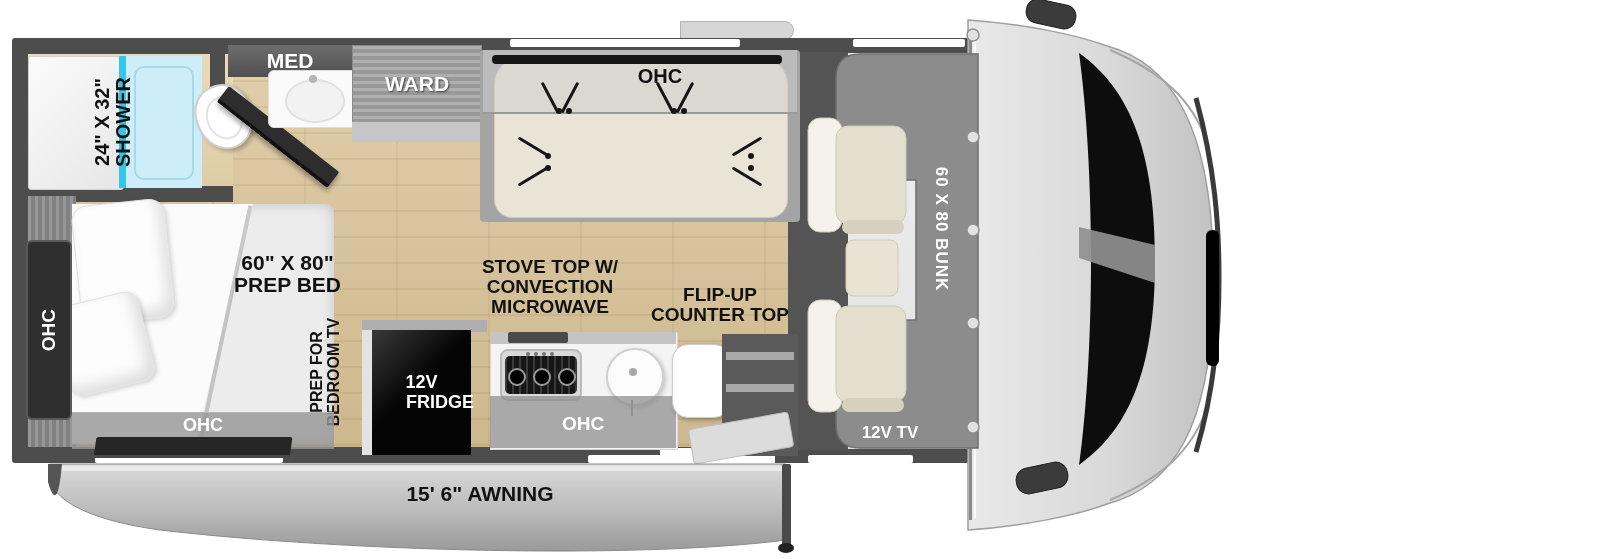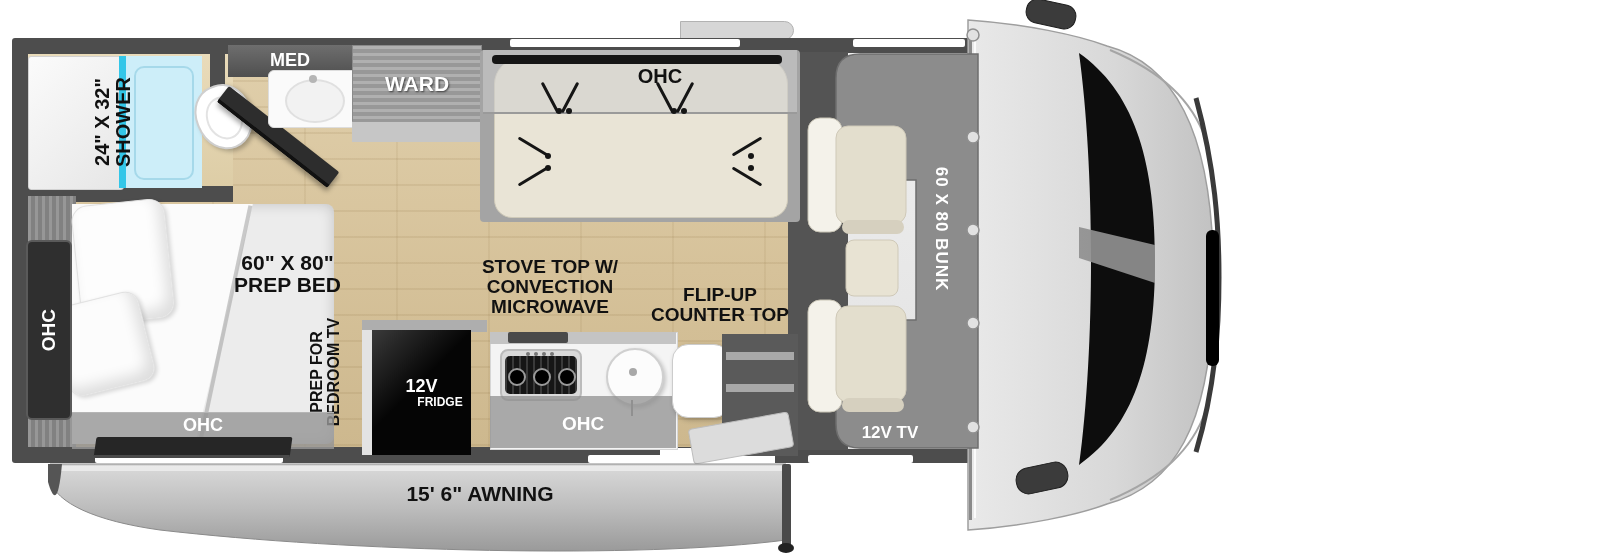--- a/index.html
+++ b/index.html
@@ -55,21 +55,21 @@
     <div class="lbl" style="font-size:20px;">SHOWER</div>
   </div>
 
   <div class="abs" style="left:196px;top:84px;width:52px;height:62px;background:#fff;border:2px solid #cfcfcf;border-radius:46% 46% 50% 50%;transform:rotate(-22deg);box-shadow:2px 3px 4px rgba(0,0,0,.25);">
     <div class="abs" style="left:8px;top:10px;width:32px;height:40px;border:2px solid #e3e3e3;border-radius:50%;"></div>
   </div>
 
   <div class="abs" style="left:208px;top:127px;width:140px;height:16px;background:#2d2d2d;border-bottom:4px solid #111;border-radius:2px;transform:rotate(38deg);box-shadow:2px 3px 5px rgba(0,0,0,.35);"></div>
 
   <div class="abs rot" style="left:228px;top:45px;width:124px;height:32px;background:linear-gradient(180deg,#6e6e6e,#4f4f4f);">
-    <div class="lbl wlbl" style="font-size:18px;">MED</div>
+    <div class="lbl wlbl" style="font-size:21px;">MED</div>
   </div>
   <div class="abs" style="left:268px;top:70px;width:88px;height:56px;background:#fafafa;border:1px solid #ddd;border-radius:6px;">
     <div class="abs" style="left:16px;top:8px;width:56px;height:40px;background:#f2f2f2;border:2px solid #e0e0e0;border-radius:50%;"></div>
     <div class="abs" style="left:40px;top:4px;width:8px;height:8px;background:#b5b5b5;border-radius:50%;"></div>
   </div>
 
   <div class="abs rot" style="left:352px;top:45px;width:128px;height:76px;background:repeating-linear-gradient(180deg,#b0b0b0 0 3px,#989898 3px 7px);border:1px solid #8a8a8a;">
     <div class="lbl wlbl" style="font-size:21px;text-shadow:1px 1px 2px rgba(0,0,0,.6);">WARD</div>
   </div>
   <div class="abs" style="left:352px;top:121px;width:128px;height:20px;background:#c6c6c6;border-top:1px solid #999;"></div>
@@ -98,21 +98,21 @@
   </div>
 
   <div class="abs" style="left:72px;top:412px;width:262px;height:36px;background:rgba(150,150,150,.82);border-top:1px solid #b5b5b5;"></div>
   <div class="lbl wlbl abs" style="left:72px;top:416px;width:262px;font-size:18px;">OHC</div>
   <div class="abs" style="left:95px;top:437px;width:196px;height:18px;background:#262626;border-bottom:3px solid #4a4a4a;transform:skewX(-8deg);border-radius:2px;"></div>
 
   <div class="abs" style="left:362px;top:320px;width:125px;height:12px;background:#aeaeae;"></div>
   <div class="abs" style="left:362px;top:330px;width:10px;height:125px;background:#e3e3e3;"></div>
   <div class="abs rot" style="left:372px;top:330px;width:99px;height:125px;background:linear-gradient(135deg,#3a3a3a 0%,#050505 45%);">
     <div class="lbl wlbl" style="font-size:18px;">12V</div>
-    <div class="lbl wlbl" style="font-size:12px;padding-left:37px;">FRIDGE</div>
+    <div class="lbl wlbl" style="font-size:18px;padding-left:37px;">FRIDGE</div>
   </div>
 
   <div class="abs" style="left:490px;top:332px;width:186px;height:116px;background:#f4f4f4;border:1px solid #d6d6d6;"></div>
   <div class="abs" style="left:490px;top:332px;width:186px;height:12px;background:#c4c4c4;"></div>
   <div class="abs" style="left:508px;top:332px;width:60px;height:11px;background:#4a4a4a;border-radius:2px;"></div>
 
   <div class="abs" style="left:500px;top:349px;width:78px;height:48px;background:#d9d9d9;border:2px solid #bbb;border-radius:8px;">
     <div class="abs" style="left:3px;top:5px;width:72px;height:38px;background:repeating-linear-gradient(90deg,#3a3a3a 0 2px,#161616 2px 7px);border-radius:5px;"></div>
     <div class="abs" style="left:24px;top:1px;width:4px;height:4px;background:#777;border-radius:50%;box-shadow:8px 0 #777,16px 0 #777,24px 0 #777;"></div>
     <div class="burner" style="left:6px;top:17px;"></div>

